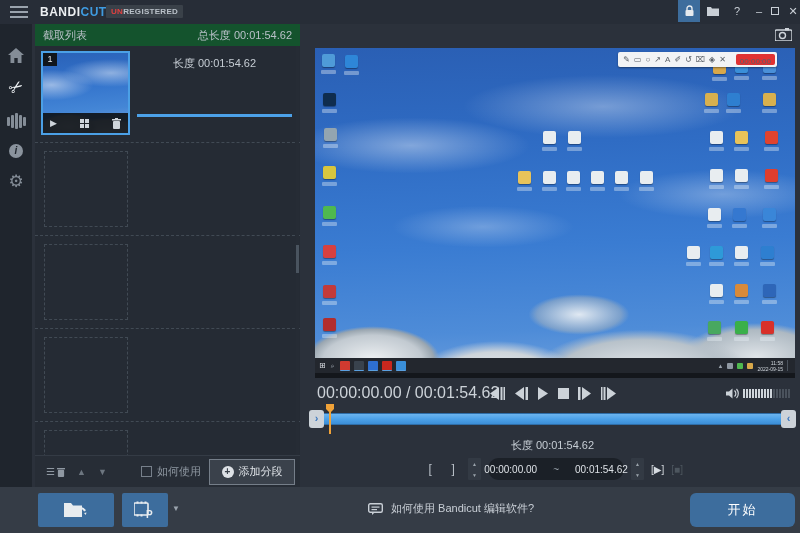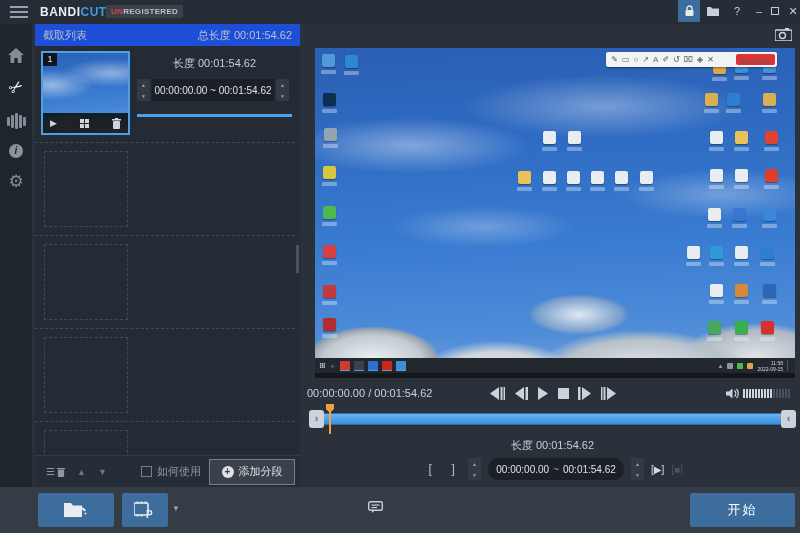--- a/index.html
+++ b/index.html
@@ -26,21 +26,21 @@
   .scissor { font-size:17px; transform:rotate(-35deg); }
   .gear { font-size:17px; }
   .info-c { width:14px; height:14px; border-radius:50%; background:#8a939d; color:#20262e;
     font-size:10px; font-weight:bold; text-align:center; line-height:14px; font-style:italic; }
   .filmbars { display:flex; align-items:center; gap:1px; }
   .filmbars i { width:3px; background:#848d97; border-radius:1px; }
   .rec-out { width:15px; height:15px; border:2px solid #78828c; border-radius:50%;
     display:flex; align-items:center; justify-content:center; }
   .rec-in { width:7px; height:7px; background:#78828c; border-radius:50%; }
   
-  .panel-header { position:absolute; left:0; top:0; right:0; height:22px; background:#1d4ed8;
+  .panel-header { position:absolute; left:0; top:0; right:0; height:22px; background:#14532d;
     display:flex; align-items:center; font-size:11px; color:#b9c0c8; }
   .spin { width:13px; height:22px; background:#333a44; display:flex; flex-direction:column;
     border-radius:1px; overflow:hidden; cursor:pointer; }
   .spin b { flex:1; font-size:5px; color:#9aa3ab; display:flex; align-items:center; justify-content:center; }
   .timebox { background:#1b2027; height:22px; display:flex; align-items:center; justify-content:center;
     font-size:10px; color:#dde1e6; white-space:nowrap; }
   
   #clip-panel { position:absolute; left:35px; top:24px; width:265px; height:463px; background:#252b34; }
   #clip-panel .panel-header { justify-content:space-between; padding:0 8px; }
   #clip-list { position:absolute; left:0; top:22px; right:0; bottom:32px; overflow:hidden; }
@@ -95,32 +95,32 @@
       radial-gradient(150px 35px at 85% 45%, rgba(255,255,255,.30), transparent 70%),
       radial-gradient(130px 30px at 35% 55%, rgba(255,255,255,.28), transparent 70%),
       linear-gradient(178deg,#2a5fb4 0%,#2f6cc4 30%,#3a7cd2 60%,#4e8cd8 85%,#6ea0de 100%); }
   .dt-icon { position:absolute; width:13px; height:13px; border-radius:2px; box-shadow:0 1px 1px rgba(0,0,0,.35); }
   .dt-icon::after { content:""; position:absolute; left:-1px; right:-1px; top:16px; height:4px;
     background:rgba(235,242,248,.38); border-radius:1px; }
   #draw-toolbar { position:absolute; right:18px; top:4px; height:15px; background:#f2f3f5; border-radius:2px;
     display:flex; align-items:center; padding:0 2px 0 5px; gap:4px; box-shadow:0 1px 2px rgba(0,0,0,.4); }
   #draw-toolbar span { font-size:8px; color:#5a6068; line-height:15px; }
   #draw-timer { background:#e03232; color:#fff; font-size:6px; height:11px; line-height:11px;
-    padding:0 4px; border-radius:2px; margin-left:14px; }
+    padding:0 4px; border-radius:2px; margin-left:2px; }
   #taskbar { position:absolute; left:0; right:0; bottom:5px; height:15px; background:#23272e;
     display:flex; align-items:center; padding:0 4px; gap:5px; }
   #tb-start { color:#d8dde2; font-size:8px; }
   #tb-search { color:#aeb6bf; font-size:7px; }
   .tb-app { width:10px; height:10px; border-radius:1px; border-bottom:1px solid #5aa0e0; }
   #tray { margin-left:auto; display:flex; align-items:center; gap:4px; }
   #tray .t-ic { width:6px; height:6px; background:#8f98a2; border-radius:1px; }
   #tray-clock { font-size:5px; line-height:6px; color:#cfd5db; text-align:right; }
   
   #ctrl-row { position:absolute; left:0; right:0; top:358px; height:22px; display:flex; align-items:center; }
-  #cur-time { position:absolute; left:2px; font-size:11px; color:#ccd2d8; }
+  #cur-time { position:absolute; left:12px; font-size:16px; color:#ccd2d8; }
   #play-btns { margin:0 auto; display:flex; align-items:center; gap:9px; }
   #play-btns svg { cursor:pointer; display:block; }
   #volume { position:absolute; right:10px; display:flex; align-items:center; gap:4px; }
   #volume-bars { display:flex; align-items:center; gap:1px; }
   .vbar { width:2px; height:9px; background:#4a525c; }
   .vbar.on { background:#cfd5db; }
   #slider { position:absolute; left:4px; right:4px; top:386px; height:18px; }
   .handle { position:absolute; top:0; width:15px; height:18px; background:#cdd3d9; border-radius:3px;
     color:#3d79c0; font-size:11px; font-weight:bold; text-align:center; line-height:17px; cursor:pointer; }
   #h-left { left:0; } #h-right { right:0; }
@@ -128,33 +128,33 @@
     background:linear-gradient(180deg,#6cb4ee 0%,#4ca1e8 50%,#3c8ed6 100%);
     border-top:1px solid #2f6ea8; border-bottom:1px solid #2f6ea8; cursor:pointer; }
   #playhead { position:absolute; left:17px; top:-6px; width:8px; height:30px; cursor:pointer; }
   #playhead .flag { position:absolute; left:0; top:0; width:8px; height:9px; background:#f0a238;
     clip-path:polygon(0 0,100% 0,100% 55%,50% 100%,0 55%); }
   #playhead .stem { position:absolute; left:3px; top:8px; width:2px; height:22px; background:#f0a238; }
   #len-center { position:absolute; left:0; right:0; top:414px; text-align:center; font-size:11px; color:#c6cdd4; }
   #trim-row { position:absolute; left:0; right:0; top:434px; height:22px; display:flex;
     align-items:center; justify-content:center; gap:7px; }
   .bracket-btn { color:#b9c0c8; font-size:12px; width:16px; text-align:center; cursor:pointer; }
-  #trim-box { width:136px; gap:4px;border-radius:11px; }
+  #trim-box { width:136px; gap:16px;border-radius:11px; }
   #play-sel { color:#d6dbe0; font-size:10px; cursor:pointer; }
   #stop-sel { color:#4d565f; font-size:10px; cursor:pointer; }
   
   #footer { position:absolute; left:0; top:487px; width:800px; height:46px; background:#353c46; }
   .blue-btn { position:absolute; top:6px; height:34px; background:#3d6d9d; border-radius:2px;
     display:flex; align-items:center; justify-content:center; cursor:pointer; }
   #open-btn { left:38px; width:76px; }
   #filmp-btn { left:122px; width:46px; }
   #filmp-chev { position:absolute; left:172px; top:17px; color:#9aa3ad; font-size:8px; cursor:pointer; }
   #help-wrap { position:absolute; left:368px; top:14px; display:flex; align-items:center; gap:8px;
     font-size:11px; color:#c9cfd6; cursor:pointer; }
-  #start-btn { right:5px; width:105px; color:#fff; font-size:13px; letter-spacing:2px; }
+  #start-btn { right:5px; width:105px; color:#fff; font-size:13px; letter-spacing:2px;border-radius:6px; }
 </style>
 </head>
 <body>
 
 <div id="titlebar">
   <div id="hamburger">
       <i></i>
       <i></i>
       <i></i>
     </div>
@@ -235,31 +235,20 @@
               <i></i>
             </span>
           <svg width="9" height="11" viewBox="0 0 9 11" style="cursor:pointer;">
             <rect x="1" y="3" width="7" height="8" rx="1" fill="#cfd5db"></rect>
               <rect x="0" y="1" width="9" height="1.5" fill="#cfd5db"></rect>
               <rect x="3" y="0" width="3" height="1.5" fill="#cfd5db"></rect>
             </svg>
         </div>
       </div>
       <div id="clip-len">长度 00:01:54.62</div>
-      <div id="clip-range-row">
-        <span class="spin">
-            <b>▲</b>
-            <b>▼</b>
-          </span>
-        <span class="timebox">00:00:00.00 ~ 00:01:54.62</span>
-        <span class="spin">
-            <b>▲</b>
-            <b>▼</b>
-          </span>
-      </div>
       <div id="clip-progress"></div>
     </div>
     <div class="empty-row">
         <div class="ph"></div>
       </div>
     <div class="empty-row">
         <div class="ph"></div>
       </div>
     <div class="empty-row">
         <div class="ph"></div>
@@ -482,17 +471,18 @@
       </svg>
   </div>
   <span id="filmp-chev">▼</span>
   <div id="help-wrap">
     <svg width="15" height="12" viewBox="0 0 15 12">
       <rect x="0.7" y="0.7" width="13.6" height="8.6" rx="1.5" fill="none" stroke="#c9cfd6" stroke-width="1.4"></rect>
       <path d="M4 9.3 L4 12 L7 9.3 Z" fill="#c9cfd6"></path>
       <rect x="3.5" y="3.5" width="8" height="1.2" fill="#c9cfd6"></rect>
         <rect x="3.5" y="6" width="5.5" height="1.2" fill="#c9cfd6"></rect>
       </svg>
+    <span>如何使用 Bandicut 编辑软件?</span>
   </div>
   <div id="start-btn" class="blue-btn">
     <span>开始</span>
   </div>
 </div>
 
 </body></html>

